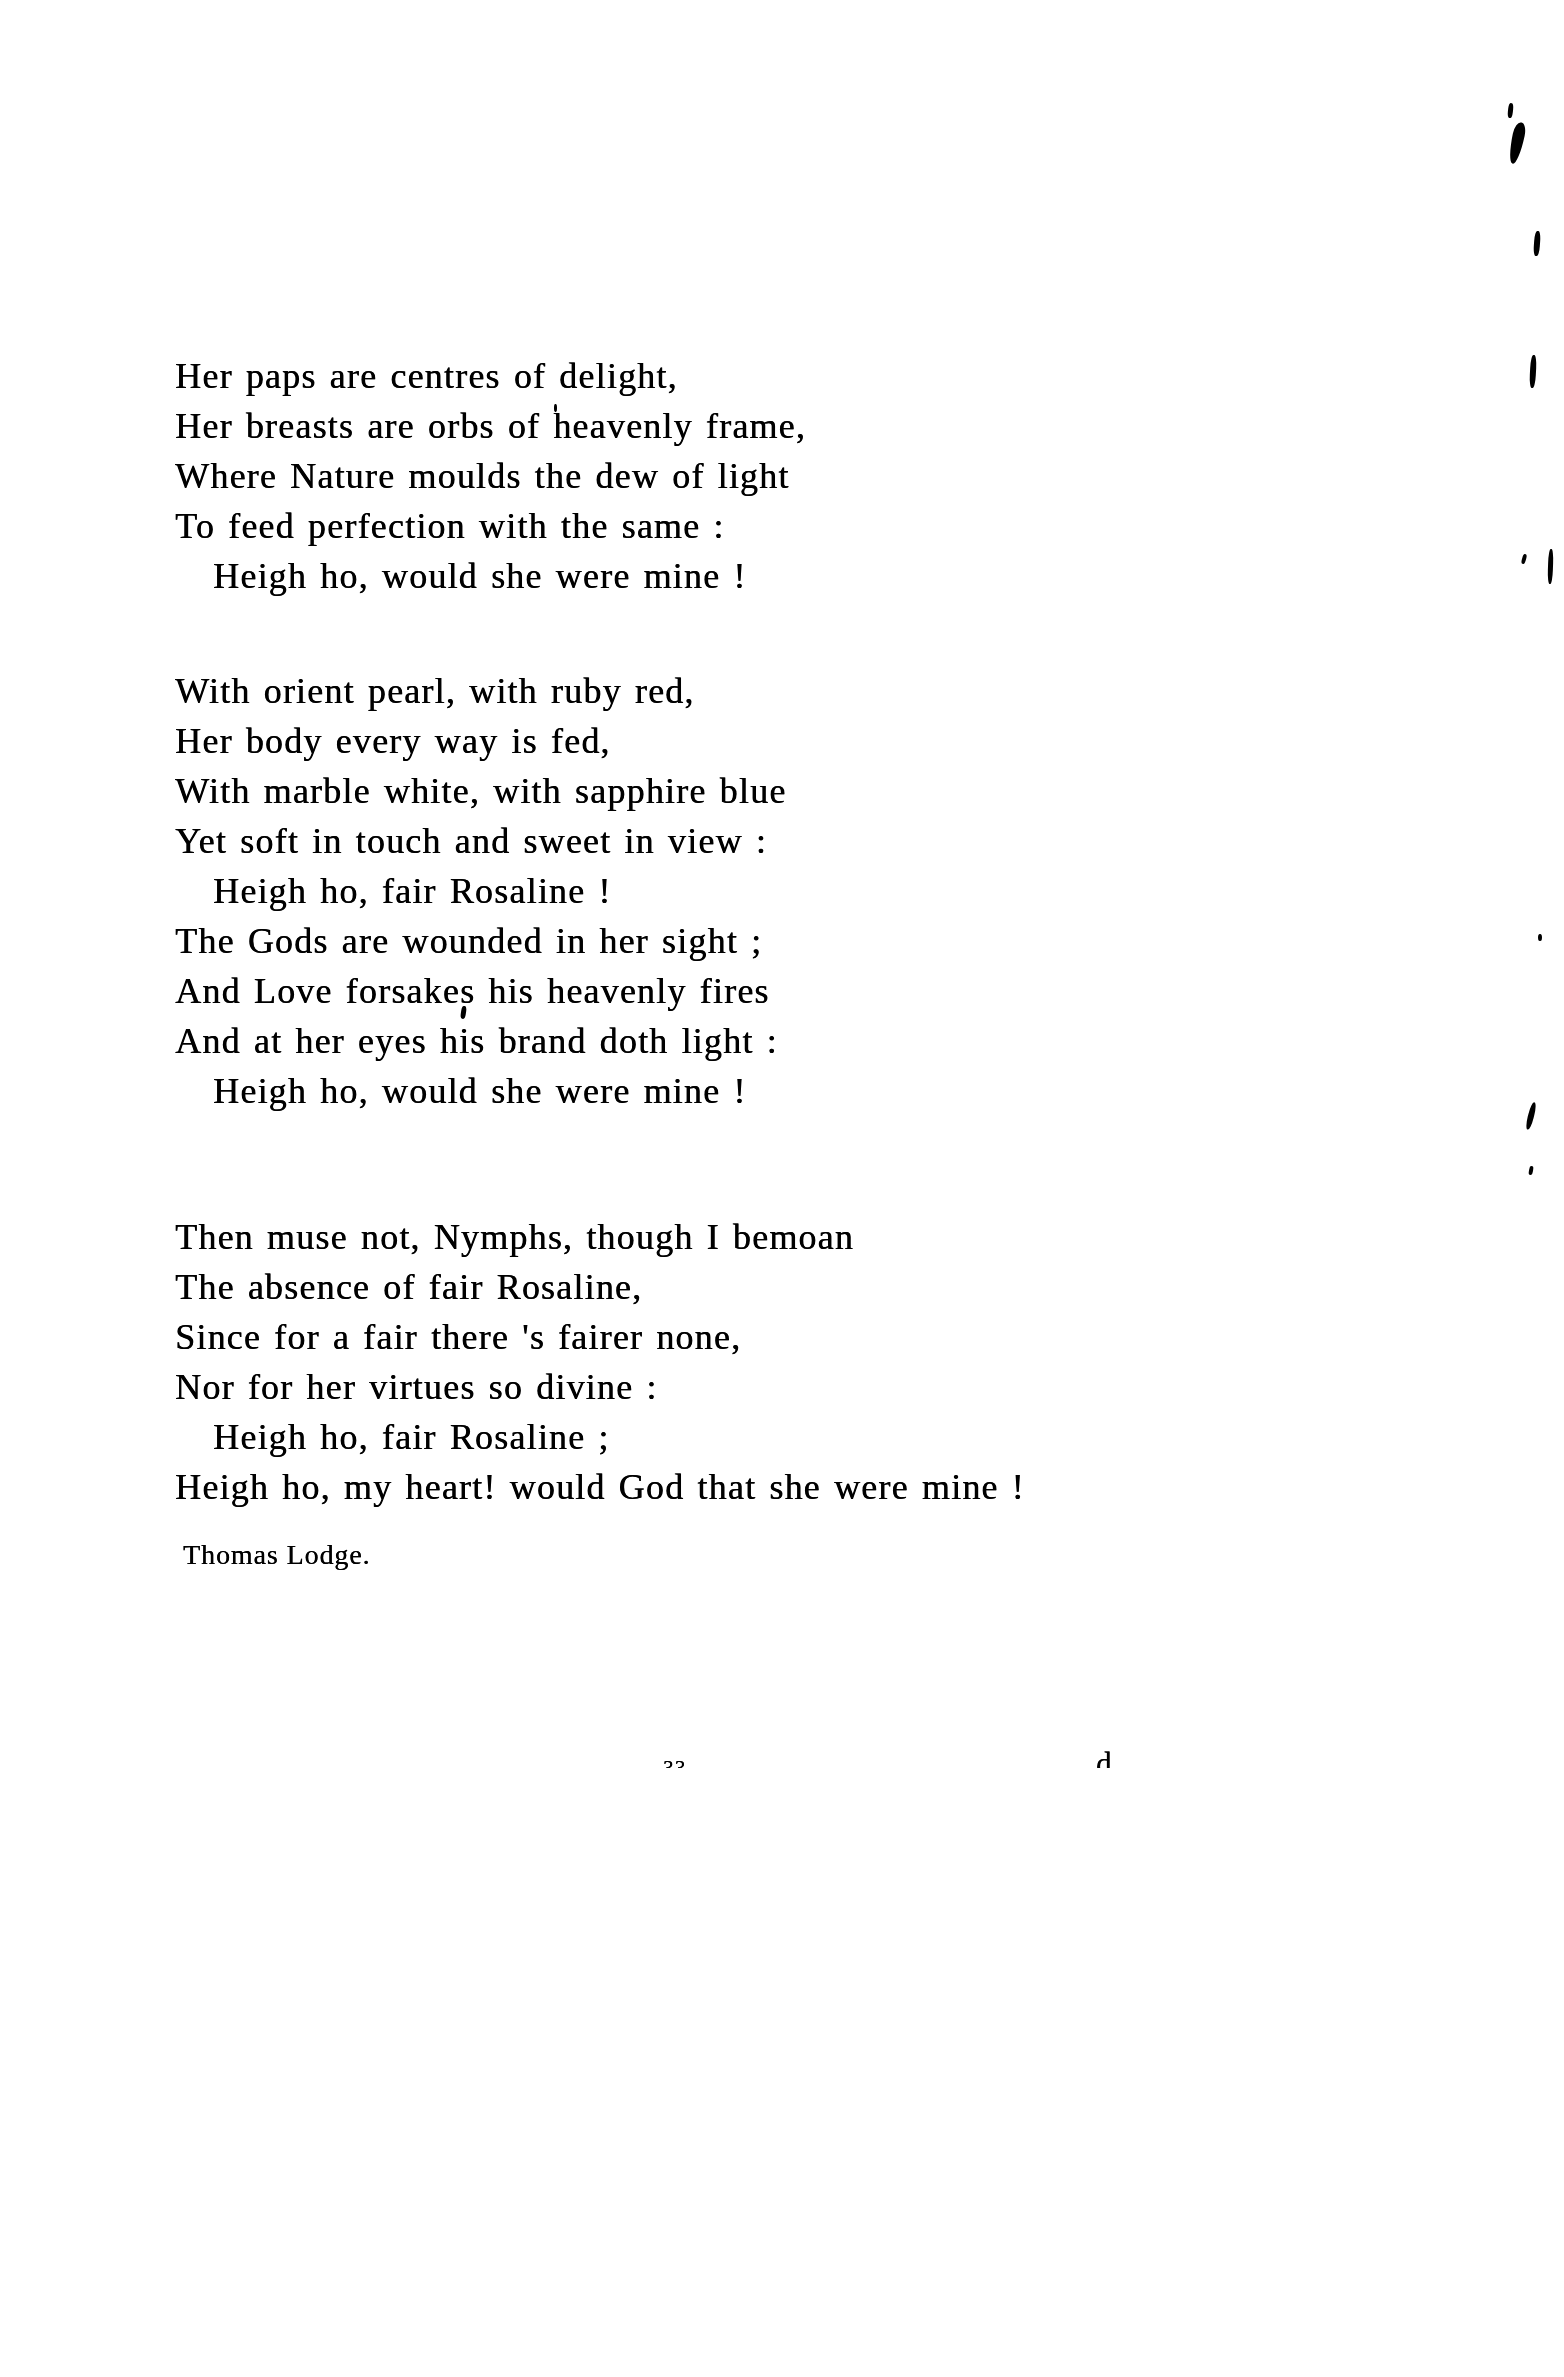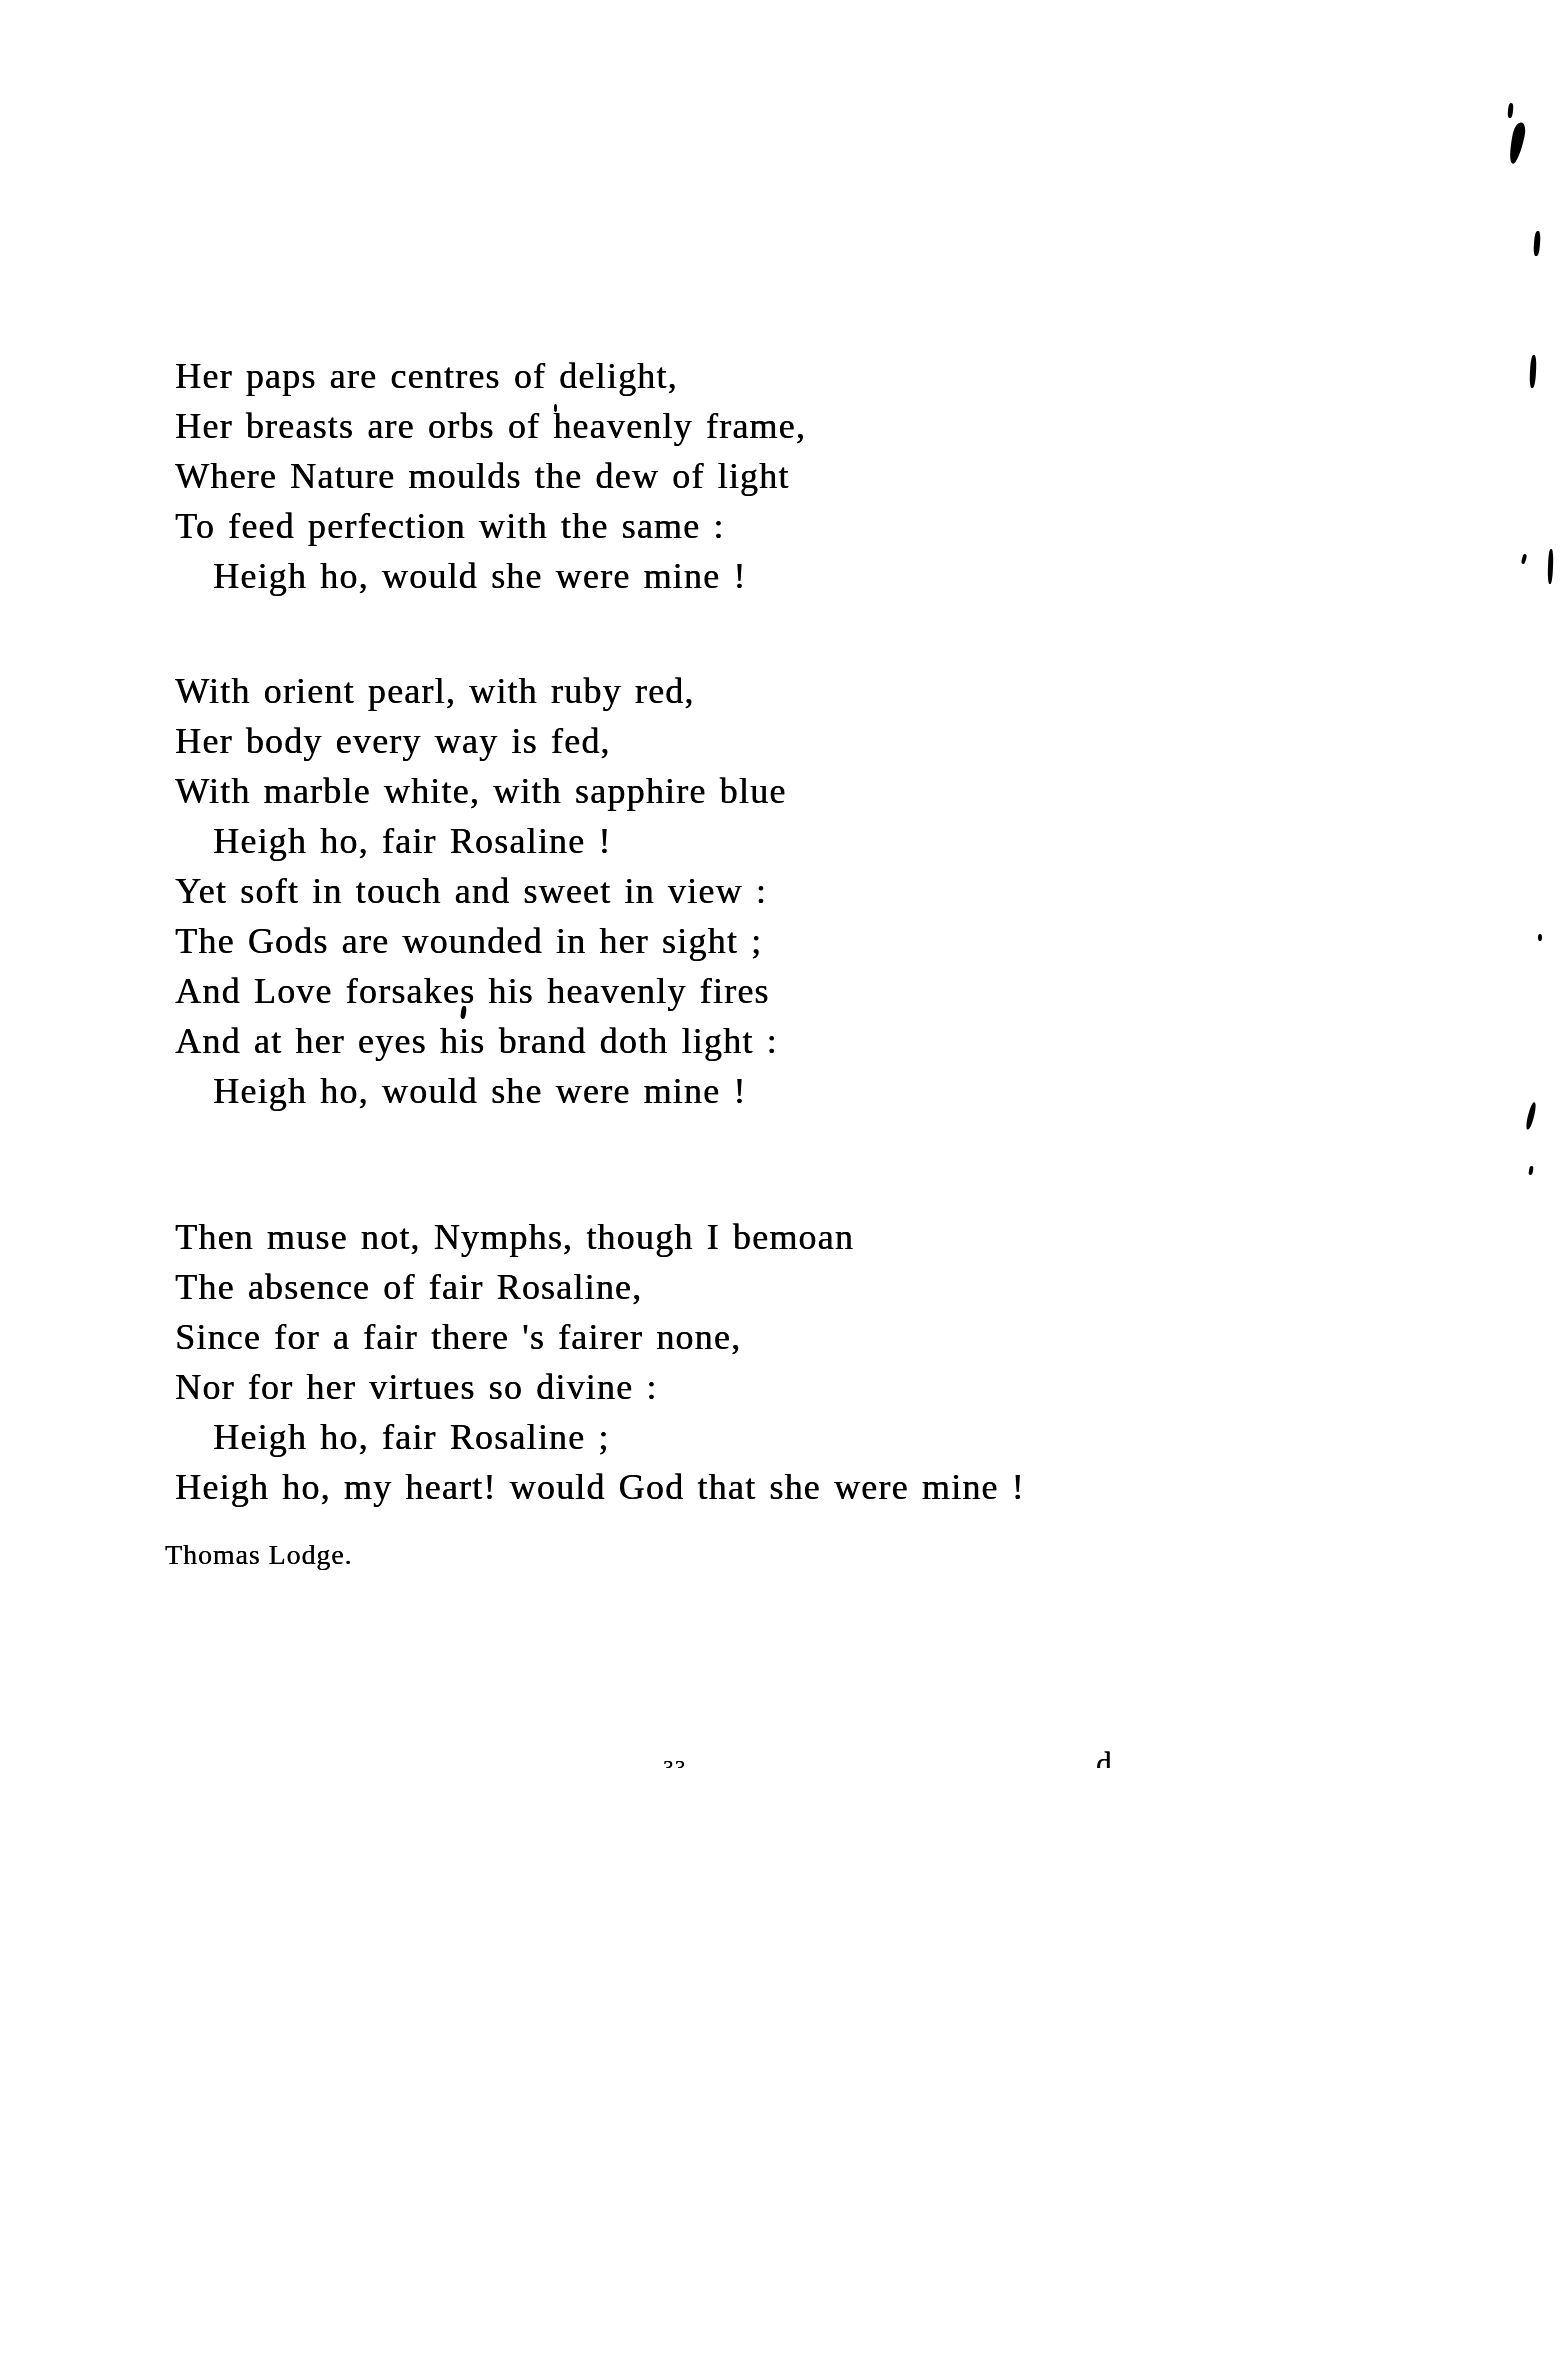--- a/index.html
+++ b/index.html
@@ -25,21 +25,21 @@
     font-size: 36px;
     line-height: 50px;
     letter-spacing: 1.2px;
     word-spacing: 2.9px;
     white-space: pre;
     text-shadow: 0.5px 0 0 #000000;
   }
   .poem-line.indent { padding-left: 38px; }
   #attribution {
     position: absolute;
-    left: 165px;
+    left: 183px;
     top: 1539px;
     font-size: 28px;
     line-height: 32px;
     letter-spacing: 0.9px;
     text-shadow: 0.3px 0 0 #000000;
   }
   #page-number {
     position: absolute;
     left: 663px;
     top: 1756px;
@@ -68,22 +68,22 @@
         <div class="poem-line">Her paps are centres of delight,</div>
         <div class="poem-line">Her breasts are orbs of heavenly frame,</div>
         <div class="poem-line">Where Nature moulds the dew of light</div>
         <div class="poem-line">To feed perfection with the same :</div>
         <div class="poem-line indent">Heigh ho, would she were mine !</div>
       </div>
       <div class="stanza">
         <div class="poem-line">With orient pearl, with ruby red,</div>
         <div class="poem-line">Her body every way is fed,</div>
         <div class="poem-line">With marble white, with sapphire blue</div>
+        <div class="poem-line">Yet soft in touch and sweet in view :</div>
         <div class="poem-line indent">Heigh ho, fair Rosaline !</div>
-        <div class="poem-line">Yet soft in touch and sweet in view :</div>
         <div class="poem-line">The Gods are wounded in her sight ;</div>
         <div class="poem-line">And Love forsakes his heavenly fires</div>
         <div class="poem-line">And at her eyes his brand doth light :</div>
         <div class="poem-line indent">Heigh ho, would she were mine !</div>
       </div>
       <div class="stanza">
         <div class="poem-line">Then muse not, Nymphs, though I bemoan</div>
         <div class="poem-line">The absence of fair Rosaline,</div>
         <div class="poem-line">Since for a fair there 's fairer none,</div>
         <div class="poem-line">Nor for her virtues so divine :</div>

